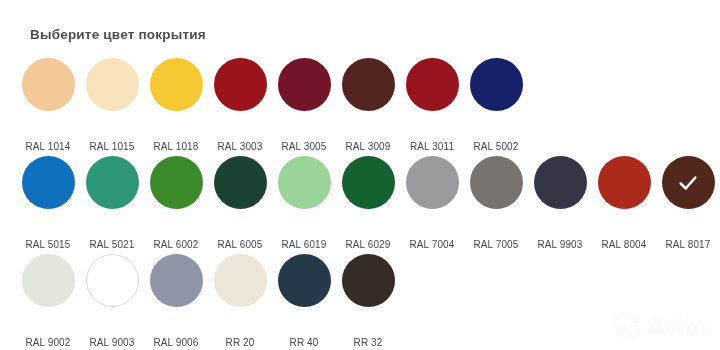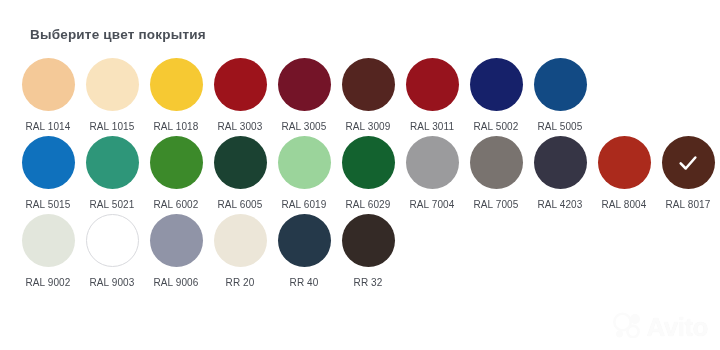--- a/index.html
+++ b/index.html
@@ -45,20 +45,21 @@
     margin-bottom: 3px;
   }
 
   .swatch {
     width: 64px;
     flex: 0 0 64px;
     display: flex;
     flex-direction: column;
     align-items: center;
     cursor: pointer;
+    gap: 20px;
   }
 
   .swatch-dot {
     width: 53px;
     height: 53px;
     border-radius: 50%;
     position: relative;
     box-sizing: border-box;
     display: flex;
     align-items: center;
@@ -141,24 +142,20 @@
           <div class="swatch-label">RAL 3009</div>
         </div>
         <div class="swatch">
           <div class="swatch-dot" style="background: rgb(151, 19, 29);"></div>
           <div class="swatch-label">RAL 3011</div>
         </div>
         <div class="swatch">
           <div class="swatch-dot" style="background: rgb(22, 33, 106);"></div>
           <div class="swatch-label">RAL 5002</div>
         </div>
-        <div class="swatch">
-          <div class="swatch-dot" style="background: rgb(18, 74, 132);"></div>
-          <div class="swatch-label">RAL 5005</div>
-        </div>
       </div>
     <div class="swatch-row">
         <div class="swatch">
           <div class="swatch-dot" style="background: rgb(15, 113, 189);"></div>
           <div class="swatch-label">RAL 5015</div>
         </div>
         <div class="swatch">
           <div class="swatch-dot" style="background: rgb(46, 150, 121);"></div>
           <div class="swatch-label">RAL 5021</div>
         </div>
@@ -181,21 +178,21 @@
         <div class="swatch">
           <div class="swatch-dot" style="background: rgb(155, 155, 157);"></div>
           <div class="swatch-label">RAL 7004</div>
         </div>
         <div class="swatch">
           <div class="swatch-dot" style="background: rgb(121, 115, 111);"></div>
           <div class="swatch-label">RAL 7005</div>
         </div>
         <div class="swatch">
           <div class="swatch-dot" style="background: rgb(54, 53, 69);"></div>
-          <div class="swatch-label">RAL 4203</div>
+          <div class="swatch-label">RAL 9903</div>
         </div>
         <div class="swatch">
           <div class="swatch-dot" style="background: rgb(171, 42, 28);"></div>
           <div class="swatch-label">RAL 8004</div>
         </div>
         <div class="swatch">
           <div class="swatch-dot" style="background: rgb(83, 40, 28);">
             <svg class="swatch-check" viewBox="0 0 24 24">
               <path d="M4 12.5 L9.5 18 L20 6" fill="none" stroke="#ffffff" stroke-width="2.8" stroke-linecap="round" stroke-linejoin="round"></path>
             </svg>

